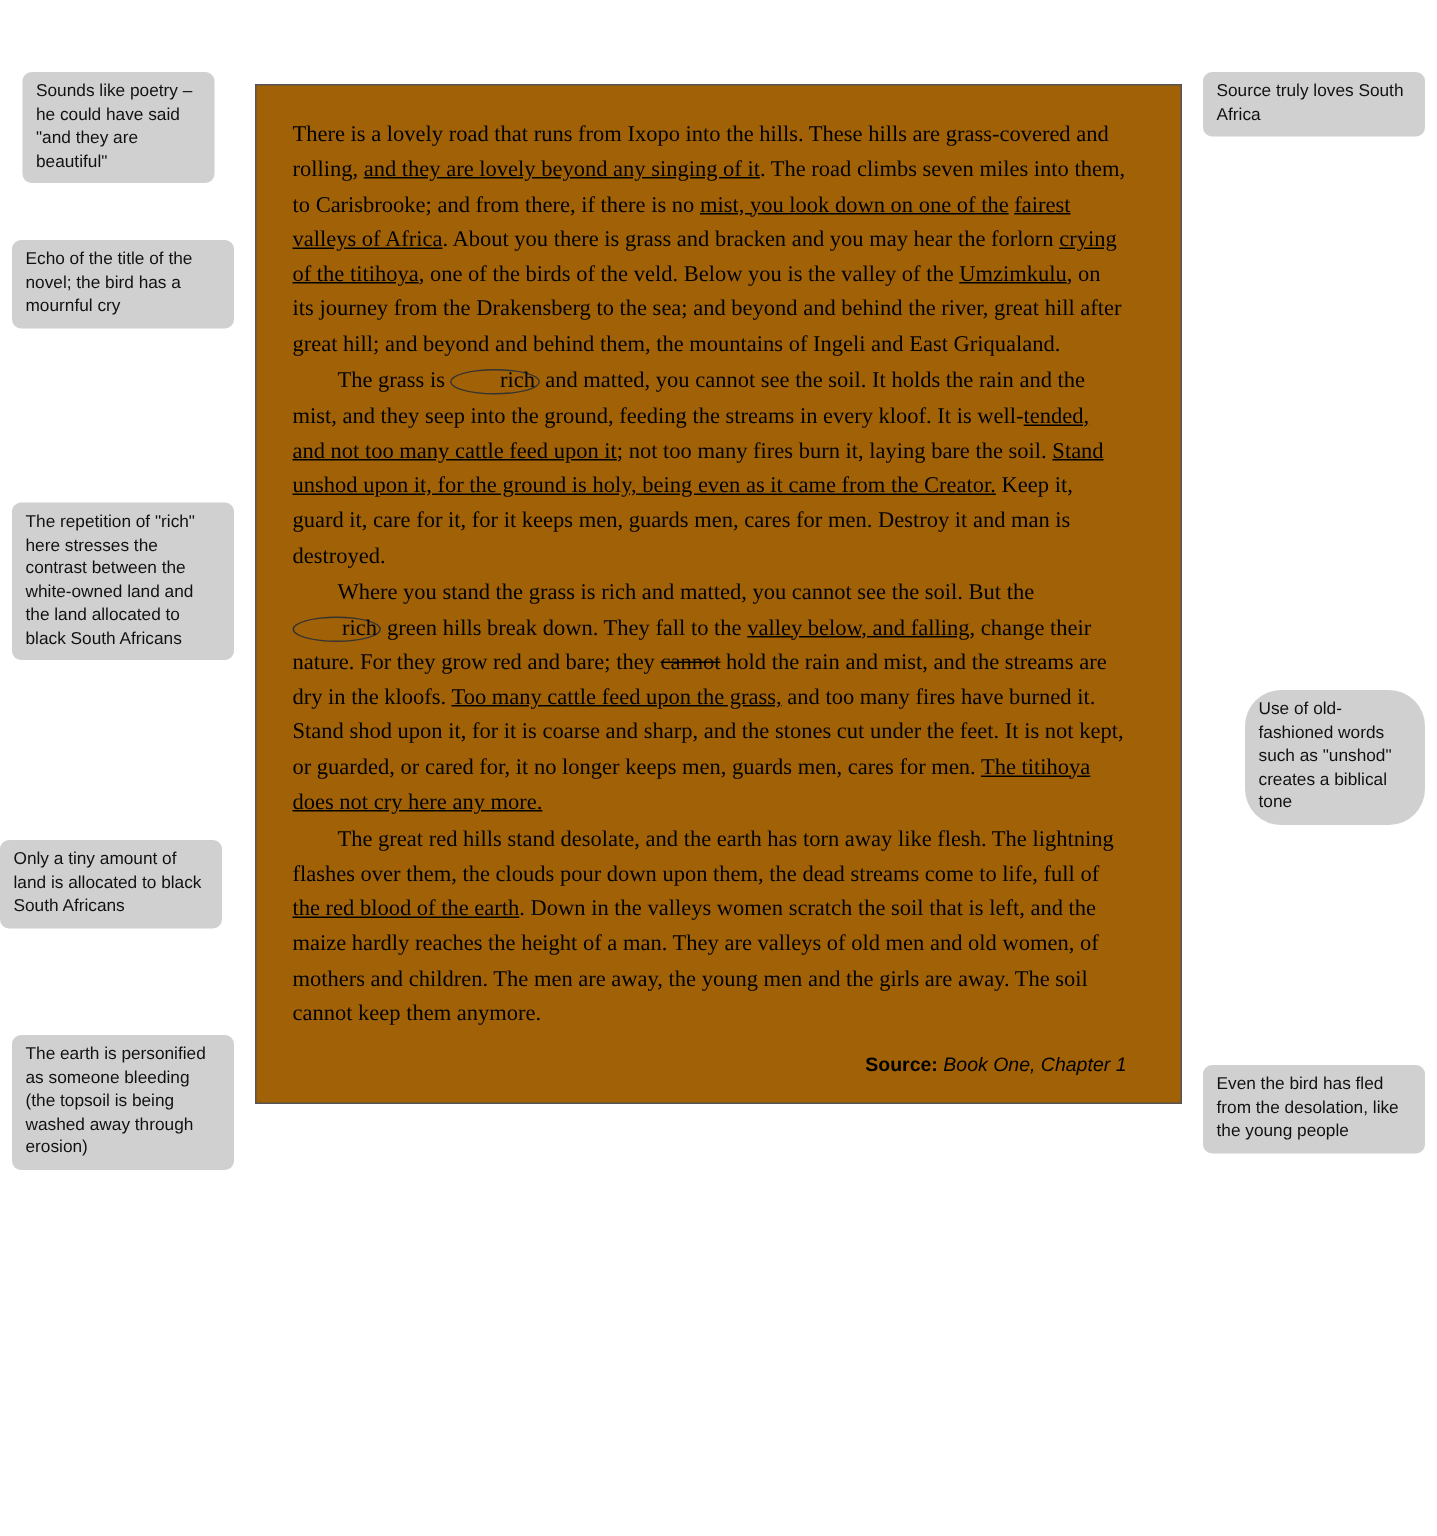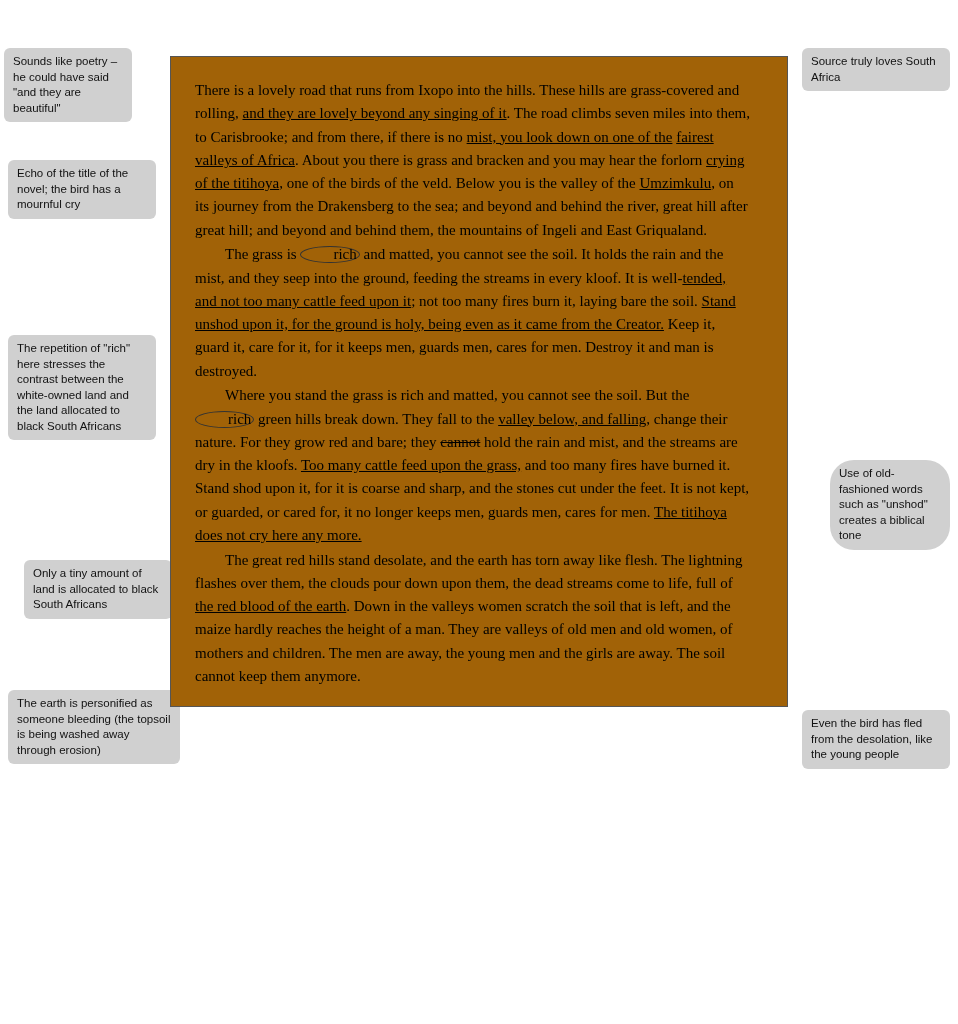--- a/index.html
+++ b/index.html
@@ -59,25 +59,25 @@
       border-radius: 6px;
       padding: 6px 9px;
       font-family: Arial, Helvetica, sans-serif;
       font-size: 11.5px;
       line-height: 1.35;
       color: #111;
       position: absolute;
     }
 
     
-    #la1 { top: 18px; left: 4px; width: 128px; }
+    #la1 { top: 18px; left: 15px; width: 128px; }
     #la2 { top: 130px; left: 8px; width: 148px; }
     #la3 { top: 305px; left: 8px; width: 148px; }
-    #la4 { top: 530px; left: 24px; width: 148px; }
-    #la5 { top: 660px; left: 8px; width: 172px; }
+    #la4 { top: 530px; left: 0; width: 148px; }
+    #la5 { top: 660px; left: 8px; width: 148px; }
 
     
     #ra1 { top: 18px; right: 8px; width: 148px; }
     #ra2 { top: 200px; right: 8px; width: 148px; }
     #ra3 { top: 430px; right: 8px; width: 120px; border-radius: 24px; }
     #ra4 { top: 680px; right: 8px; width: 148px; }
 
     .main-text-area p {
       margin-bottom: 0;
       text-indent: 0;
@@ -166,20 +166,23 @@
     <p>
       The great red hills stand desolate, and the earth has torn
       away like flesh. The lightning flashes over them, the clouds
       pour down upon them, the dead streams come to life, full
       of <span class="underline">the red blood of the earth</span>. Down in the valleys women
       scratch the soil that is left, and the maize hardly reaches the
       height of a man. They are valleys of old men and old women,
       of mothers and children. The men are away, the young men
       and the girls are away. The soil cannot keep them anymore.
     </p>
+    <div class="source-line">
+      <strong>Source:</strong> <em>Book One, Chapter 1</em>
+    </div>
   </div>
 
   <div class="right-annotations" style="position:relative; min-height:1000px;">
     <div id="ra1" class="annotation-box">Source truly loves South Africa</div>
     <div id="ra3" class="annotation-box">Use of old-fashioned words such as "unshod" creates a biblical tone</div>
     <div id="ra4" class="annotation-box">Even the bird has fled from the desolation, like the young people</div>
   </div>
 
 </div>
 

